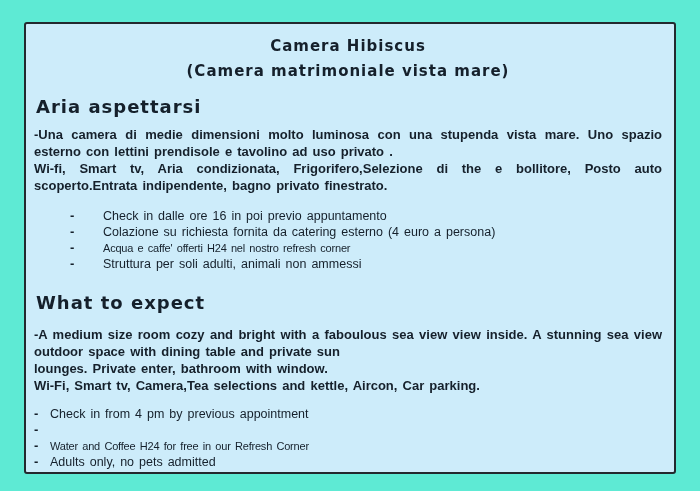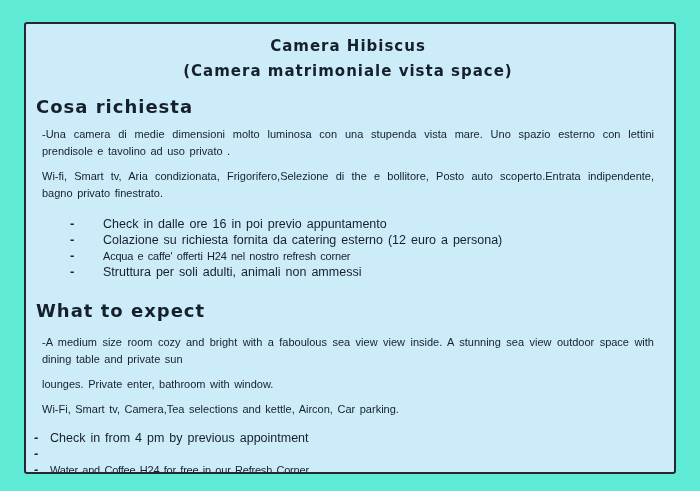--- a/index.html
+++ b/index.html
@@ -55,25 +55,26 @@
     font-family:"DejaVu Sans", sans-serif;
     font-size:18px;
     font-weight:600;
     letter-spacing:1px;
     line-height:22px;
   }
   .heading.second{ margin-top:20px; }
   .para-block{ margin-top:8px; }
   .para-block.second{ margin-top:12px; }
   .para{
-    margin:8px;
-    font-size:11px;
+    margin:0;
+    font-size:13px;
     line-height:17px;
     text-align:justify;
     word-spacing:1.5px;
+    font-weight:bold;
   }
   .list{
     margin:14px 0 0 0;
     padding:0;
     list-style:none;
   }
   .list.second{ margin-top:12px; }
   .row{
     display:flex;
     align-items:baseline;
@@ -90,37 +91,37 @@
   }
   .row .li-text.small{ font-size:11px; letter-spacing:-0.2px; }
 </style>
 </head>
 <body>
 
 <div class="page">
   <div class="card">
 
     <div class="title">Camera Hibiscus</div>
-    <div class="subtitle">(Camera matrimoniale vista space)</div>
+    <div class="subtitle">(Camera matrimoniale vista mare)</div>
 
-    <div class="heading">Cosa richiesta</div>
+    <div class="heading">Aria aspettarsi</div>
 
     <div class="para-block">
       <p class="para">-Una camera di medie dimensioni molto luminosa con una stupenda vista mare. Uno spazio esterno con lettini prendisole e tavolino ad uso privato .</p>
       <p class="para">Wi-fi, Smart tv, Aria condizionata, Frigorifero,Selezione di the e bollitore, Posto auto scoperto.Entrata indipendente, bagno privato finestrato.</p>
     </div>
 
     <ul class="list indented">
       <li class="row">
         <span class="dash">-</span>
         <span class="li-text">Check in dalle ore 16 in poi previo appuntamento</span>
       </li>
       <li class="row">
         <span class="dash">-</span>
-        <span class="li-text">Colazione su richiesta fornita da catering esterno (12 euro a persona)</span>
+        <span class="li-text">Colazione su richiesta fornita da catering esterno (4 euro a persona)</span>
       </li>
       <li class="row">
         <span class="dash">-</span>
         <span class="li-text small">Acqua e caffe' offerti H24 nel nostro refresh corner</span>
       </li>
       <li class="row">
         <span class="dash">-</span>
         <span class="li-text">Struttura per soli adulti, animali non ammessi</span>
       </li>
     </ul>

